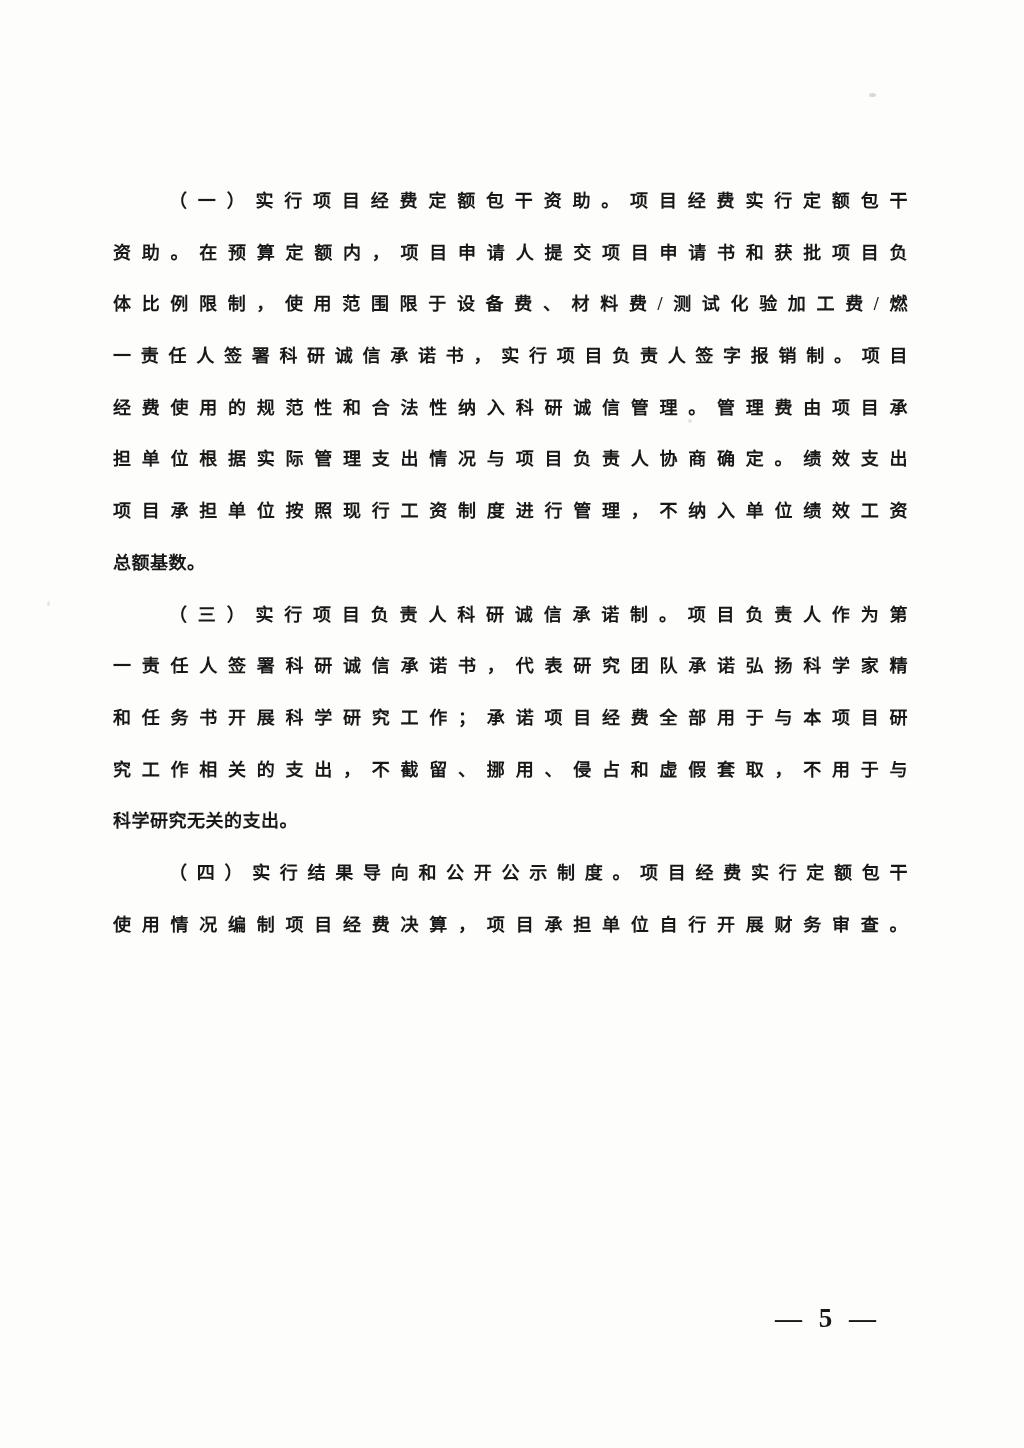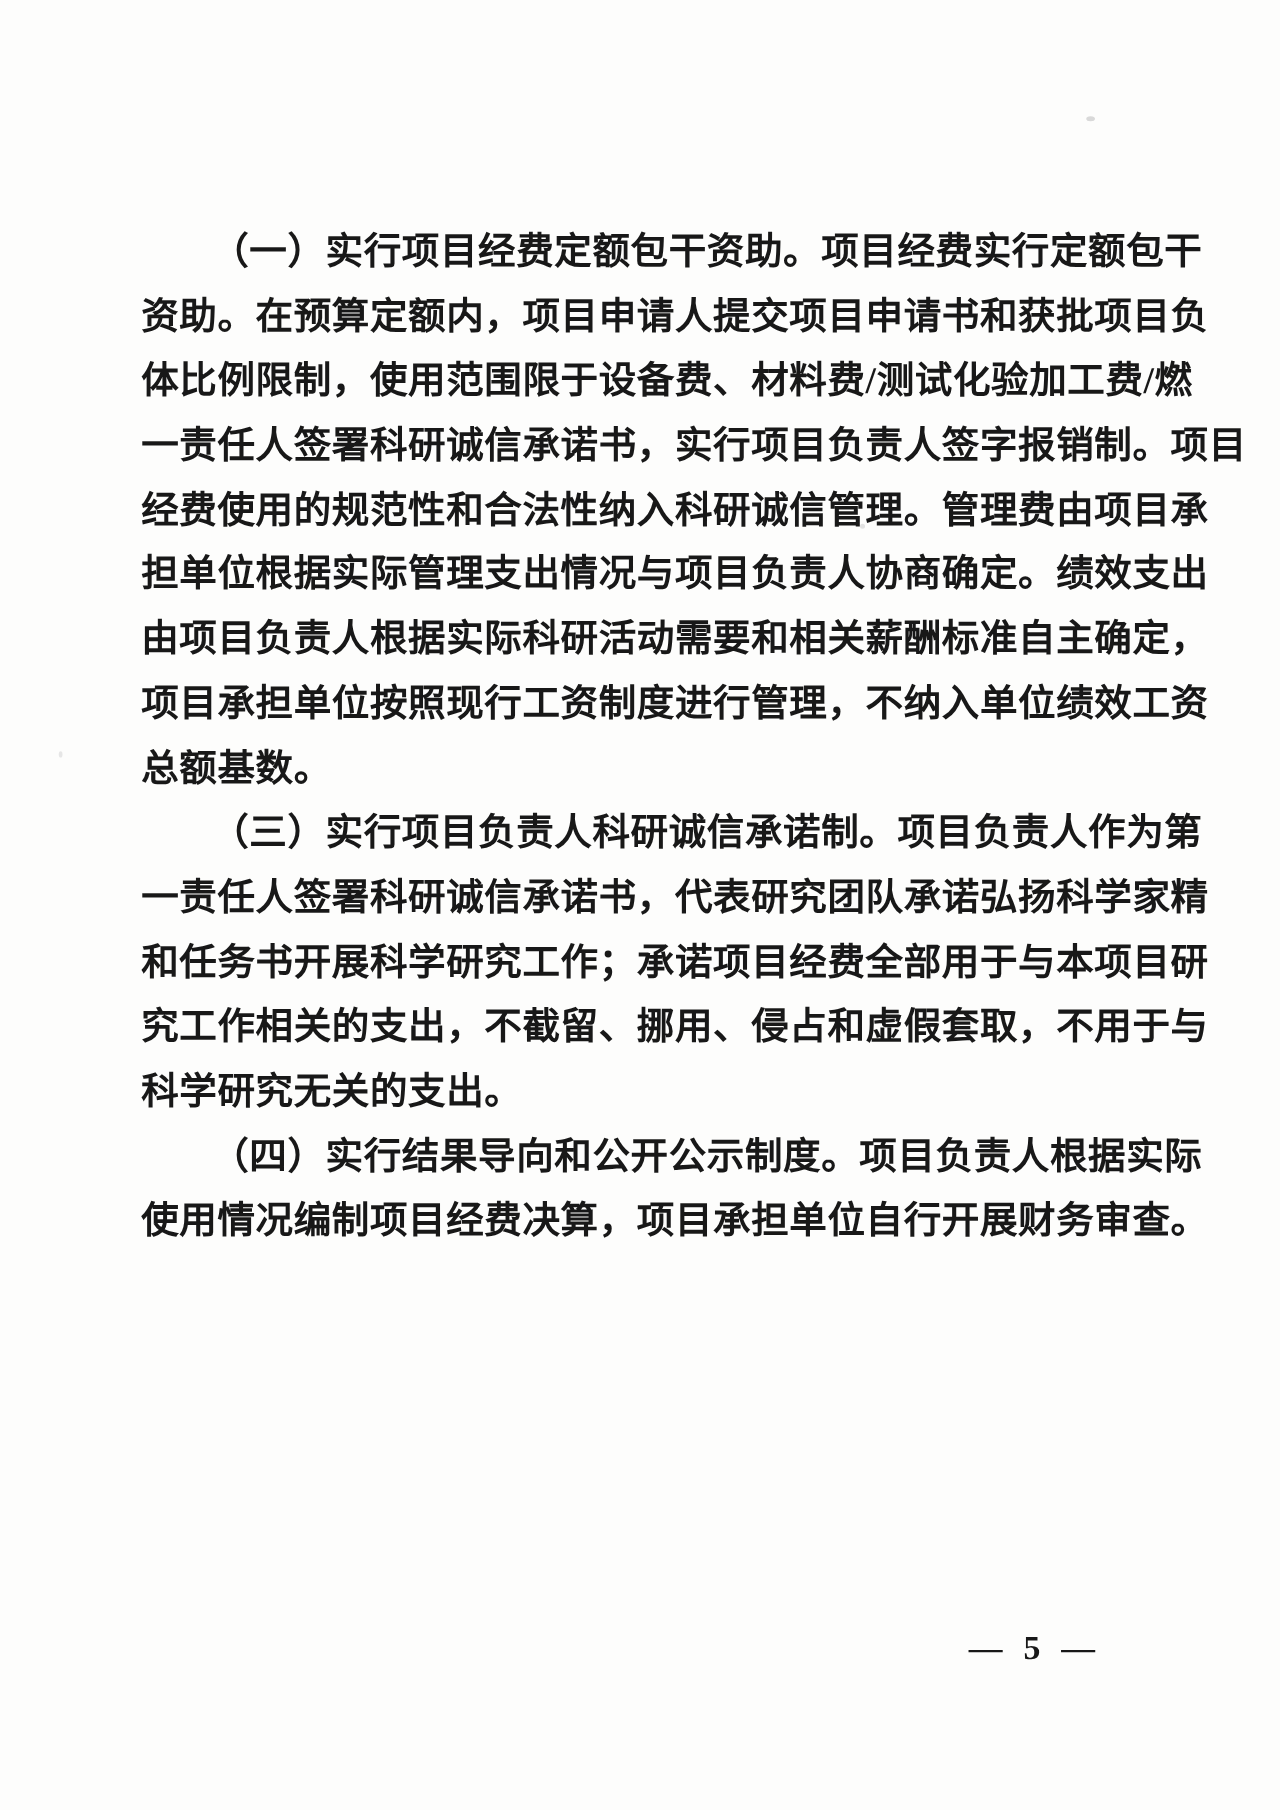--- a/index.html
+++ b/index.html
@@ -19,21 +19,21 @@
   .document-body {
     position: absolute;
     left: 113px;
     top: 176px;
     width: 795px;
   }
   .line {
     display: block;
     height: 51.7px;
     line-height: 51.7px;
-    font-size: 30px;
+    font-size: 18px;
     font-weight: bold;
     letter-spacing: 0.5px;
     white-space: nowrap;
     text-align: justify;
     text-align-last: justify;
     -moz-text-align-last: justify;
     text-justify: inter-character;
   }
   .line.indent {
     padding-left: 56px;
@@ -76,29 +76,28 @@
   <div class="speck speck-3"></div>
 
   <div class="document-body">
 
   <div class="line indent">（一）实行项目经费定额包干资助。项目经费实行定额包干</div>
       <div class="line">资助。在预算定额内，项目申请人提交项目申请书和获批项目负</div>
       <div class="line">体比例限制，使用范围限于设备费、材料费/测试化验加工费/燃</div>
       <div class="line">一责任人签署科研诚信承诺书，实行项目负责人签字报销制。项目</div>
       <div class="line">经费使用的规范性和合法性纳入科研诚信管理。管理费由项目承</div>
       <div class="line">担单位根据实际管理支出情况与项目负责人协商确定。绩效支出</div>
-      <div class="line">由项目负责人根据实际科研活动需要和相关薪酬标准自主确定，</div>
       <div class="line">项目承担单位按照现行工资制度进行管理，不纳入单位绩效工资</div>
       <div class="line short">总额基数。</div>
       <div class="line indent">（三）实行项目负责人科研诚信承诺制。项目负责人作为第</div>
       <div class="line">一责任人签署科研诚信承诺书，代表研究团队承诺弘扬科学家精</div>
       <div class="line">和任务书开展科学研究工作；承诺项目经费全部用于与本项目研</div>
       <div class="line">究工作相关的支出，不截留、挪用、侵占和虚假套取，不用于与</div>
       <div class="line short">科学研究无关的支出。</div>
-      <div class="line indent">（四）实行结果导向和公开公示制度。项目负责人根据实际</div>
+      <div class="line indent">（四）实行结果导向和公开公示制度。项目经费实行定额包干</div>
       <div class="line">使用情况编制项目经费决算，项目承担单位自行开展财务审查。</div>
     </div>
 
   <div class="page-footer">
     <span class="page-number">— 5 —</span>
   </div>
 
 </div>
 
 </body></html>

